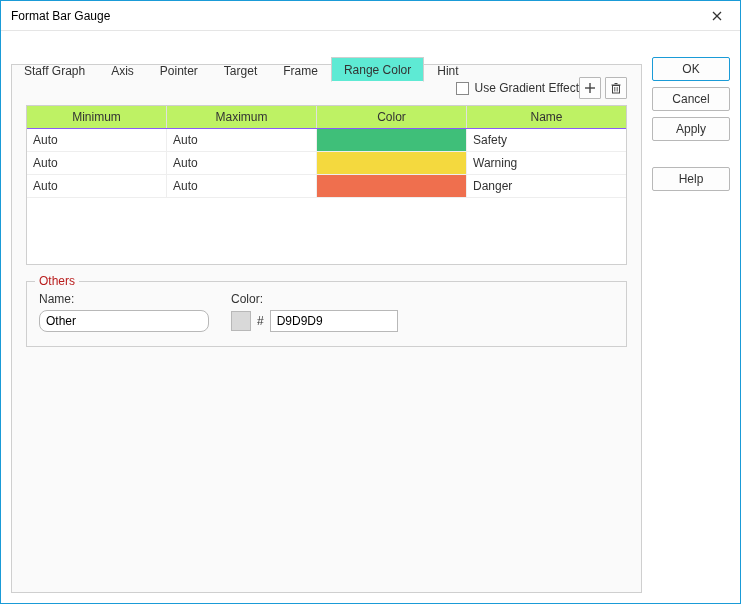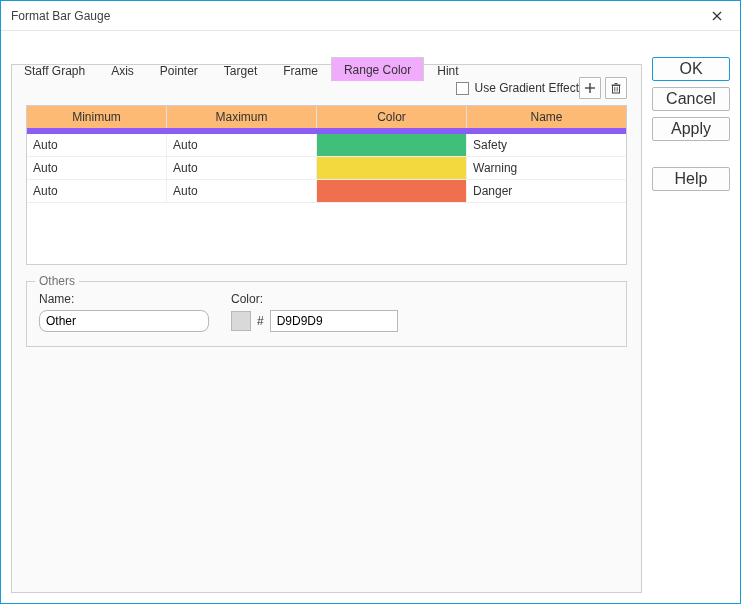--- a/index.html
+++ b/index.html
@@ -19,21 +19,21 @@
     flex-direction: column;
   }
   .titlebar {
     height: 30px;
     display: flex;
     align-items: center;
     justify-content: space-between;
     padding: 0 8px 0 10px;
     border-bottom: 1px solid #e5e5e5;
   }
-  .titlebar .title { font-size: 12px; color: #404040; }
+  .titlebar .title { font-size: 12px; color: #000000; }
   .close-btn {
     width: 30px; height: 22px;
     display: flex; align-items: center; justify-content: center;
     cursor: pointer;
   }
   .close-btn svg { width: 10px; height: 10px; }
   .body {
     flex: 1;
     display: flex;
     padding: 8px 10px 10px 10px;
@@ -41,21 +41,21 @@
   }
   .main-col { flex: 1; display: flex; flex-direction: column; }
   .side-col { width: 78px; display: flex; flex-direction: column; gap: 6px; padding-top: 18px; }
   .btn {
     height: 24px;
     border: 1px solid #b8b8b8;
     background: #fdfdfd;
     border-radius: 2px;
     display: flex; align-items: center; justify-content: center;
     cursor: pointer;
-    font-size: 16px;
+    font-size: 12px;
     color: #333;
   }
   .btn.primary {
     border: 1px solid #1a9bd7;
     color: #333;
   }
   .side-col .spacer { height: 14px; }
   .tabs {
     display: flex;
     border-bottom: 1px solid #cfcfcf;
@@ -68,21 +68,21 @@
     border: 1px solid transparent;
     border-bottom: none;
     cursor: pointer;
     color: #333;
     position: relative;
     top: 18px;
     background: transparent;
   }
   .tab.active {
     border-color: #cfcfcf;
-    background: #f0abfc;
+    background: #5eead4;
     border-bottom: 1px solid #fafafa;
   }
   .tab-panel {
     border: 1px solid #cfcfcf;
     border-top: none;
     background: #fafafa;
     flex: 1;
     padding: 12px 14px;
     display: flex;
     flex-direction: column;
@@ -114,22 +114,22 @@
     border: 1px solid #cfcfcf;
     background: #fff;
     height: 160px;
     overflow: hidden;
   }
   .thead, .trow {
     display: grid;
     grid-template-columns: 140px 150px 150px 1fr;
   }
   .thead {
-    background: #fdba74;
-    border-bottom: 6px solid #8b5cf6;
+    background: #bef264;
+    border-bottom: 1px solid #8b5cf6;
   }
   .th {
     padding: 4px 6px;
     text-align: center;
     border-right: 1px solid #e0e0e0;
     color: #333;
   }
   .th:last-child { border-right: none; }
   .trow { border-bottom: 1px solid #eee; }
   .td {
@@ -146,21 +146,21 @@
     margin-top: 16px;
     padding: 10px 12px 14px 12px;
     position: relative;
   }
   .fieldset .legend {
     position: absolute;
     top: -8px; left: 8px;
     background: #fafafa;
     padding: 0 4px;
     font-size: 12px;
-    color: #737373;
+    color: #b91c1c;
   }
   .others-row {
     display: flex;
     gap: 22px;
     align-items: flex-end;
   }
   .fld { display: flex; flex-direction: column; gap: 4px; }
   .fld label { font-size: 12px; color: #333; }
   .textinput {
     height: 22px;

